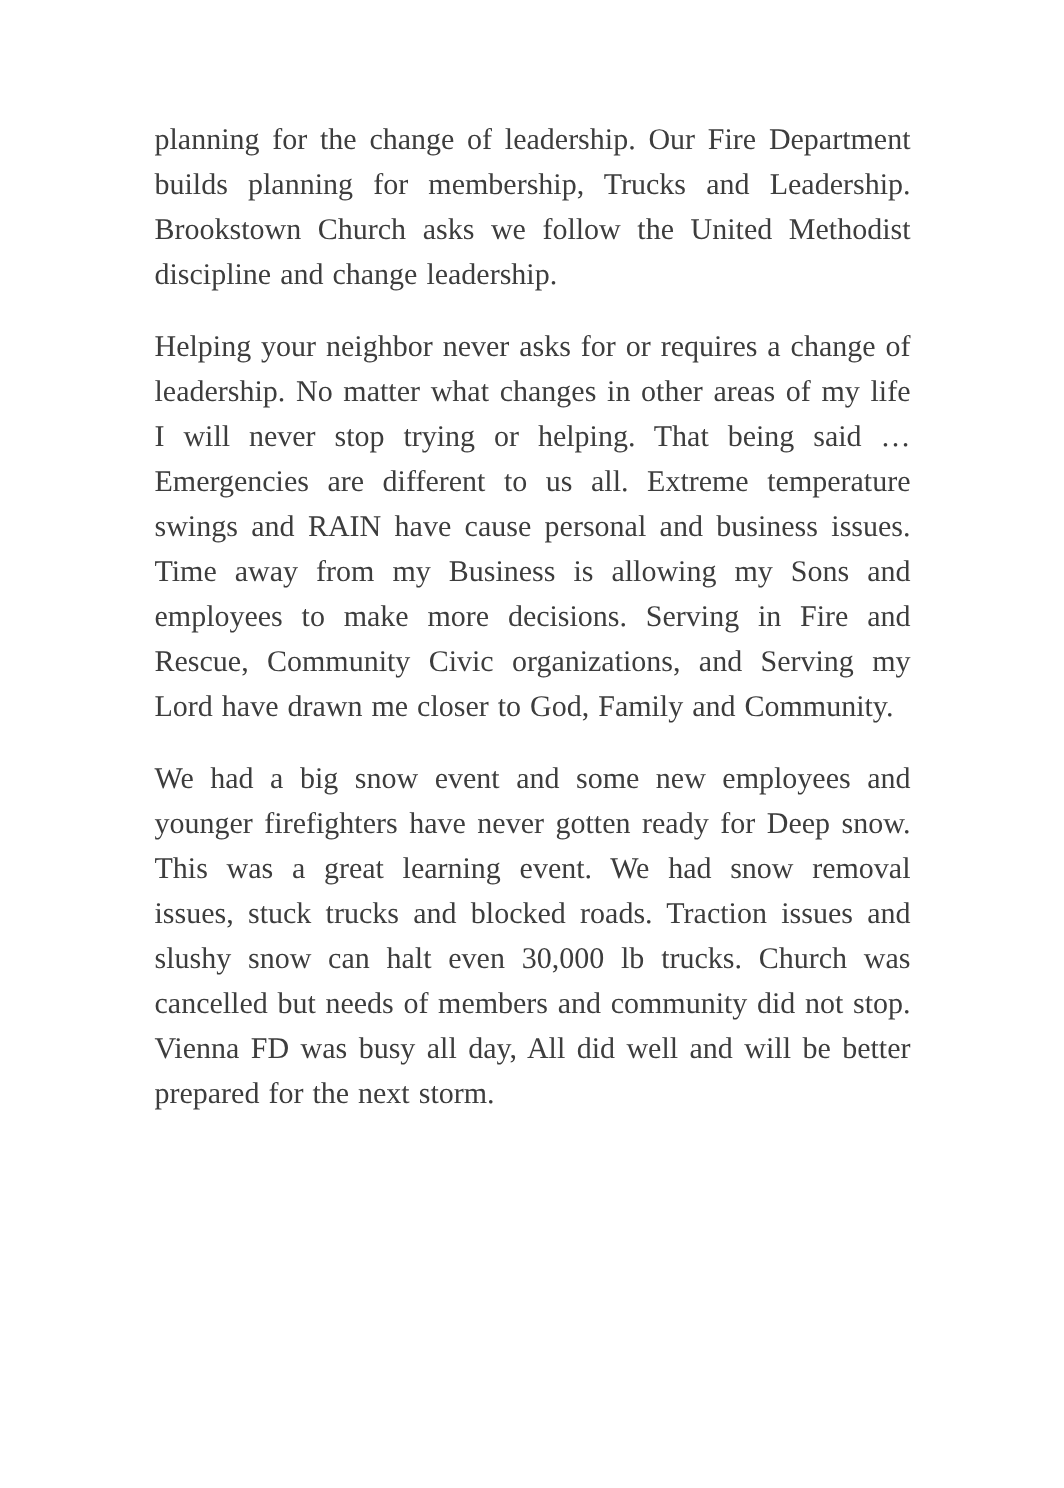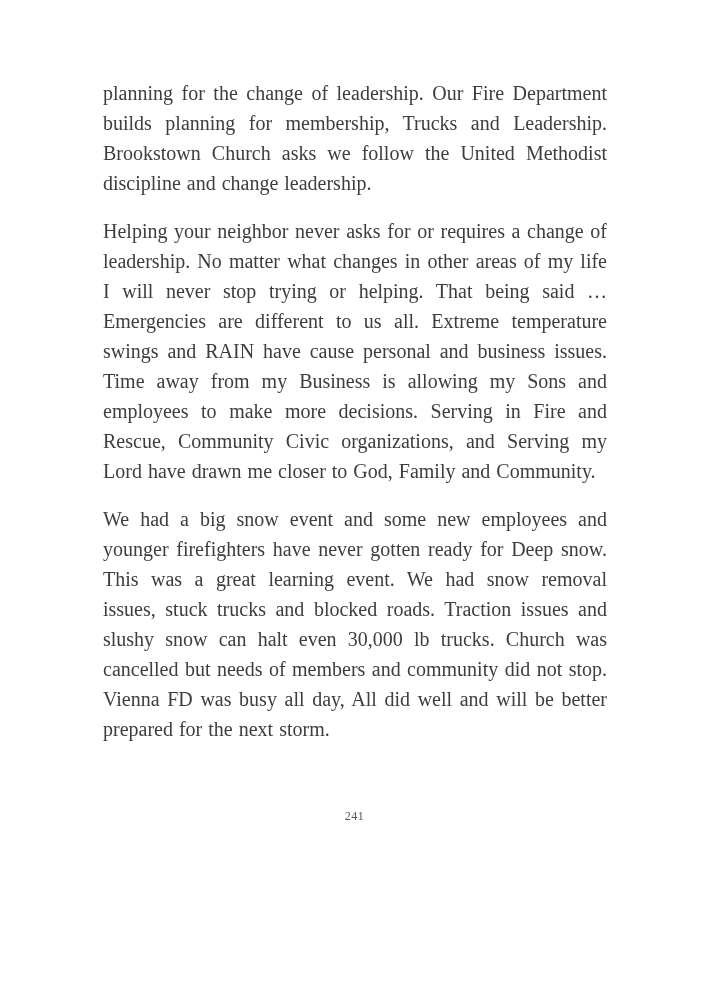--- a/index.html
+++ b/index.html
@@ -46,16 +46,13 @@
 </style>
 </head>
 <body>
 
 <div class="page">
   <div class="text-block">
     <p>planning for the change of leadership. Our Fire Department builds planning for membership, Trucks and Leadership. Brookstown Church asks we follow the United Methodist discipline and change leadership.</p>
     <p>Helping your neighbor never asks for or requires a change of leadership. No matter what changes in other areas of my life I will never stop trying or helping. That being said … Emergencies are different to us all. Extreme temperature swings and RAIN have cause personal and business issues. Time away from my Business is allowing my Sons and employees to make more decisions. Serving in Fire and Rescue, Community Civic organizations, and Serving my Lord have drawn me closer to God, Family and Community.</p>
     <p>We had a big snow event and some new employees and younger firefighters have never gotten ready for Deep snow. This was a great learning event. We had snow removal issues, stuck trucks and blocked roads. Traction issues and slushy snow can halt even 30,000 lb trucks. Church was cancelled but needs of members and community did not stop. Vienna FD was busy all day, All did well and will be better prepared for the next storm.</p>
   </div>
-  <div class="page-footer">
-    <span class="page-number">241</span>
-  </div>
 </div>
 
 </body></html>

